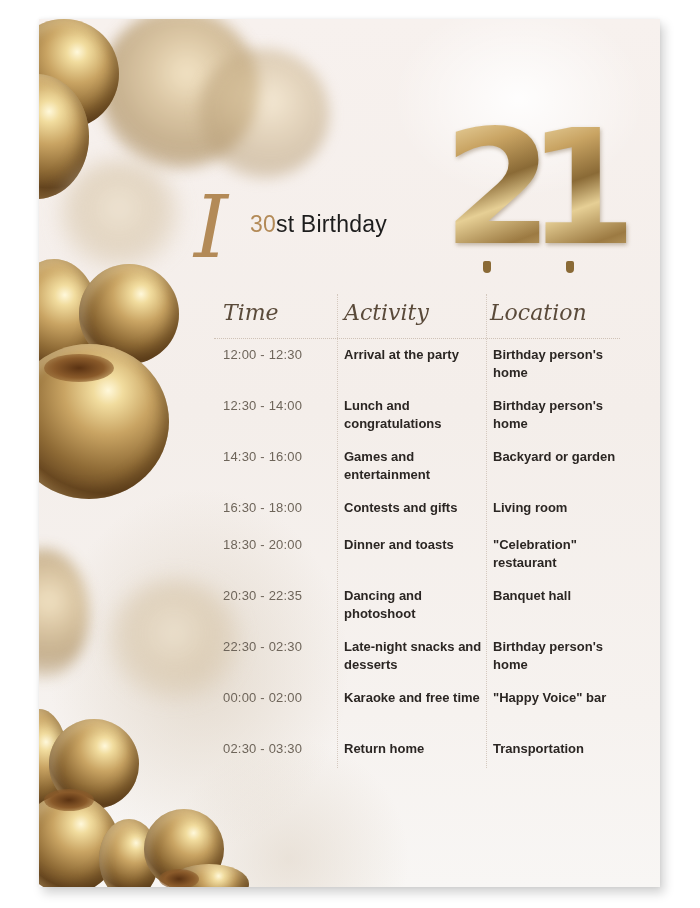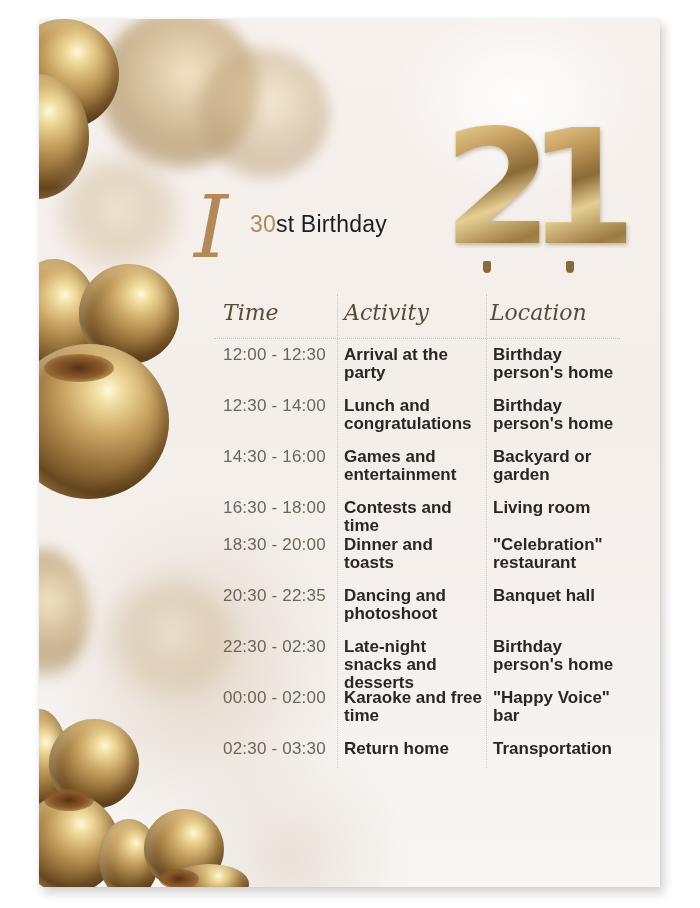--- a/index.html
+++ b/index.html
@@ -67,21 +67,21 @@
   .stem { position: absolute; width: 8px; height: 12px; background: #8a6a36; border-radius: 2px 2px 4px 4px; top: 152px; }
   
   .table { position: absolute; left: 175px; top: 275px; width: 410px; }
   .col-line { position: absolute; top: 0; height: 474px; border-left: 1px dotted #d5c9bf; }
   .head-line { position: absolute; left: 0; top: 44px; width: 406px; border-top: 1px dotted #cfc2b6; }
   .th {
     position: absolute; top: 6px; font-family: "DejaVu Serif", serif; font-style: italic;
     font-size: 22px; color: #5a4a3a;
   }
   .row { position: absolute; left: 0; width: 410px; }
-  .cell { position: absolute; top: 0; font-size: 17px; line-height: 18px; font-family: "Liberation Sans", sans-serif; }
+  .cell { position: absolute; top: 0; font-size: 13px; line-height: 18px; font-family: "Liberation Sans", sans-serif; }
   .c-time { left: 9px; color: #6e655a; letter-spacing: 0.2px; }
   .c-act { left: 130px; width: 140px; color: #2b2623; font-weight: bold; }
   .c-loc { left: 279px; width: 130px; color: #2b2623; font-weight: bold; }
 </style>
 </head>
 <body>
 
 <div class="card">
 
   <div>
@@ -140,21 +140,21 @@
       <span class="cell c-act">Lunch and congratulations</span>
       <span class="cell c-loc">Birthday person's home</span>
     </div>
     <div class="row" style="top:154px;">
       <span class="cell c-time">14:30 - 16:00</span>
       <span class="cell c-act">Games and entertainment</span>
       <span class="cell c-loc">Backyard or garden</span>
     </div>
     <div class="row" style="top:205px;">
       <span class="cell c-time">16:30 - 18:00</span>
-      <span class="cell c-act">Contests and time</span>
+      <span class="cell c-act">Contests and gifts</span>
       <span class="cell c-loc">Living room</span>
     </div>
     <div class="row" style="top:242px;">
       <span class="cell c-time">18:30 - 20:00</span>
       <span class="cell c-act">Dinner and toasts</span>
       <span class="cell c-loc">"Celebration" restaurant</span>
     </div>
     <div class="row" style="top:293px;">
       <span class="cell c-time">20:30 - 22:35</span>
       <span class="cell c-act">Dancing and photoshoot</span>

